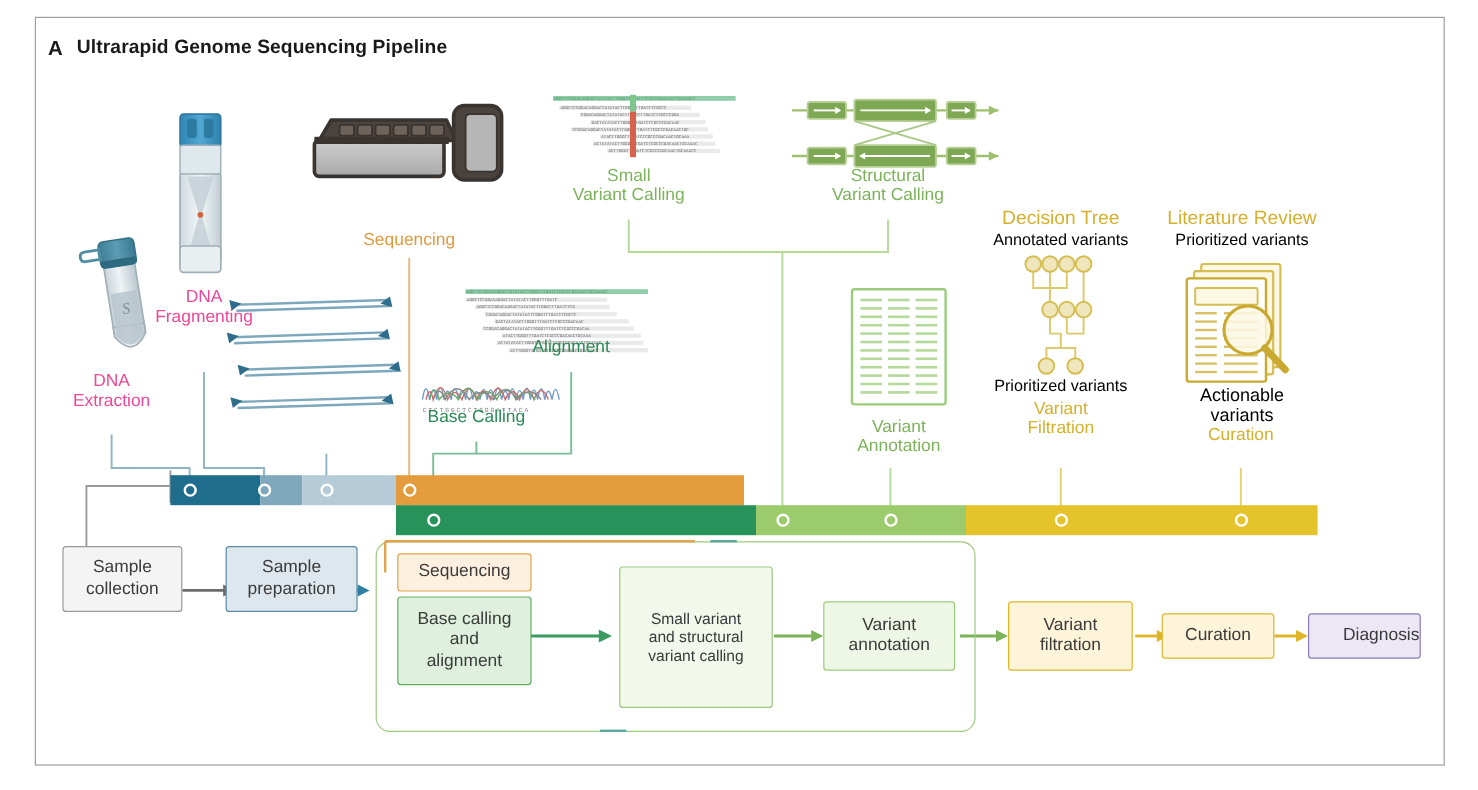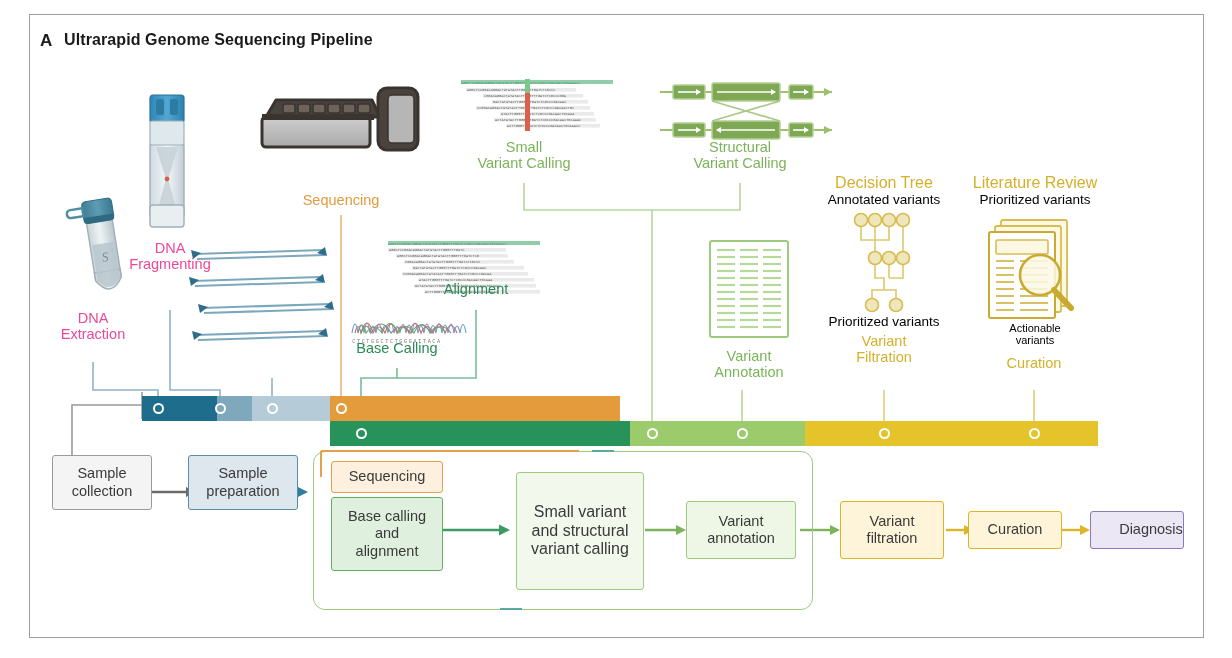--- a/index.html
+++ b/index.html
@@ -24,21 +24,21 @@
   .bar2{position:absolute;height:25px;}
   .node{position:absolute;width:11px;height:11px;border-radius:50%;border:2px solid #fff;box-sizing:border-box;background:transparent;}
 
   
   .fbox{position:absolute;box-sizing:border-box;border-radius:3px;display:flex;align-items:center;justify-content:center;text-align:center;line-height:1.18;color:#3a3a3a;}
   .fbox.gray{background:#f4f4f4;border:1.6px solid #9a9a9a;font-size:14.5px;}
   .fbox.blue{background:#dfe7ee;border:1.6px solid #5a8ba8;font-size:14.5px;}
   .fbox.orange{background:#fdf0de;border:1.6px solid #e3a24b;font-size:14.5px;}
   .fbox.green{background:#dff0de;border:1.6px solid #62ad62;font-size:14.5px;}
   .fbox.lgreen{background:#eef6e6;border:1.6px solid #9ccb7e;font-size:14.5px;}
-  .fbox.lgreen2{background:#f2f8ec;border:1.6px solid #9ccb7e;font-size:16px;}
+  .fbox.lgreen2{background:#f2f8ec;border:1.6px solid #9ccb7e;font-size:13px;}
   .fbox.yellow{background:#fdf4da;border:1.6px solid #dfb528;font-size:14.5px;}
   .fbox.purple{background:#ece7f5;border:1.6px solid #8a7ab8;font-size:14.5px;}
   .container-box{position:absolute;box-sizing:border-box;border-radius:12px;}
 </style>
 </head>
 <body>
 
 <div id="fig">
 
   <div class="frame"></div>
@@ -376,21 +376,21 @@
 Annotation</div>
   <div class="lbl gold" style="left:834px;top:333px;width:100px;font-size:14.5px;">Variant
 Filtration</div>
   <div class="lbl gold" style="left:984px;top:355px;width:100px;font-size:14.5px;">Curation</div>
 
   <div class="lbl gold" style="left:822px;top:174px;width:124px;font-size:16px;">Decision Tree</div>
   <div class="lbl sub" style="left:812px;top:192px;width:144px;font-size:13.5px;">Annotated variants</div>
   <div class="lbl sub" style="left:812px;top:314px;width:144px;font-size:13.5px;">Prioritized variants</div>
   <div class="lbl gold" style="left:963px;top:174px;width:144px;font-size:16px;">Literature Review</div>
   <div class="lbl sub" style="left:958px;top:192px;width:154px;font-size:13.5px;">Prioritized variants</div>
-  <div class="lbl sub" style="left:975px;top:322px;width:120px;font-size:11px;">Actionable
+  <div class="lbl sub" style="left:975px;top:322px;width:120px;font-size:15px;">Actionable
 variants</div>
 
   <div>
     <div class="bar" style="left:142px;top:396px;width:75px;background:#1f6d8c;"></div>
     <div class="bar" style="left:217px;top:396px;width:35px;background:#7fa8bd;"></div>
     <div class="bar" style="left:252px;top:396px;width:78px;background:#b5cbd8;"></div>
     <div class="bar" style="left:330px;top:396px;width:290px;background:#e39b3c;"></div>
 
     <div class="bar2" style="left:330px;top:421px;width:300px;background:#27925a;"></div>
     <div class="bar2" style="left:630px;top:421px;width:175px;background:#9ccb6c;"></div>

